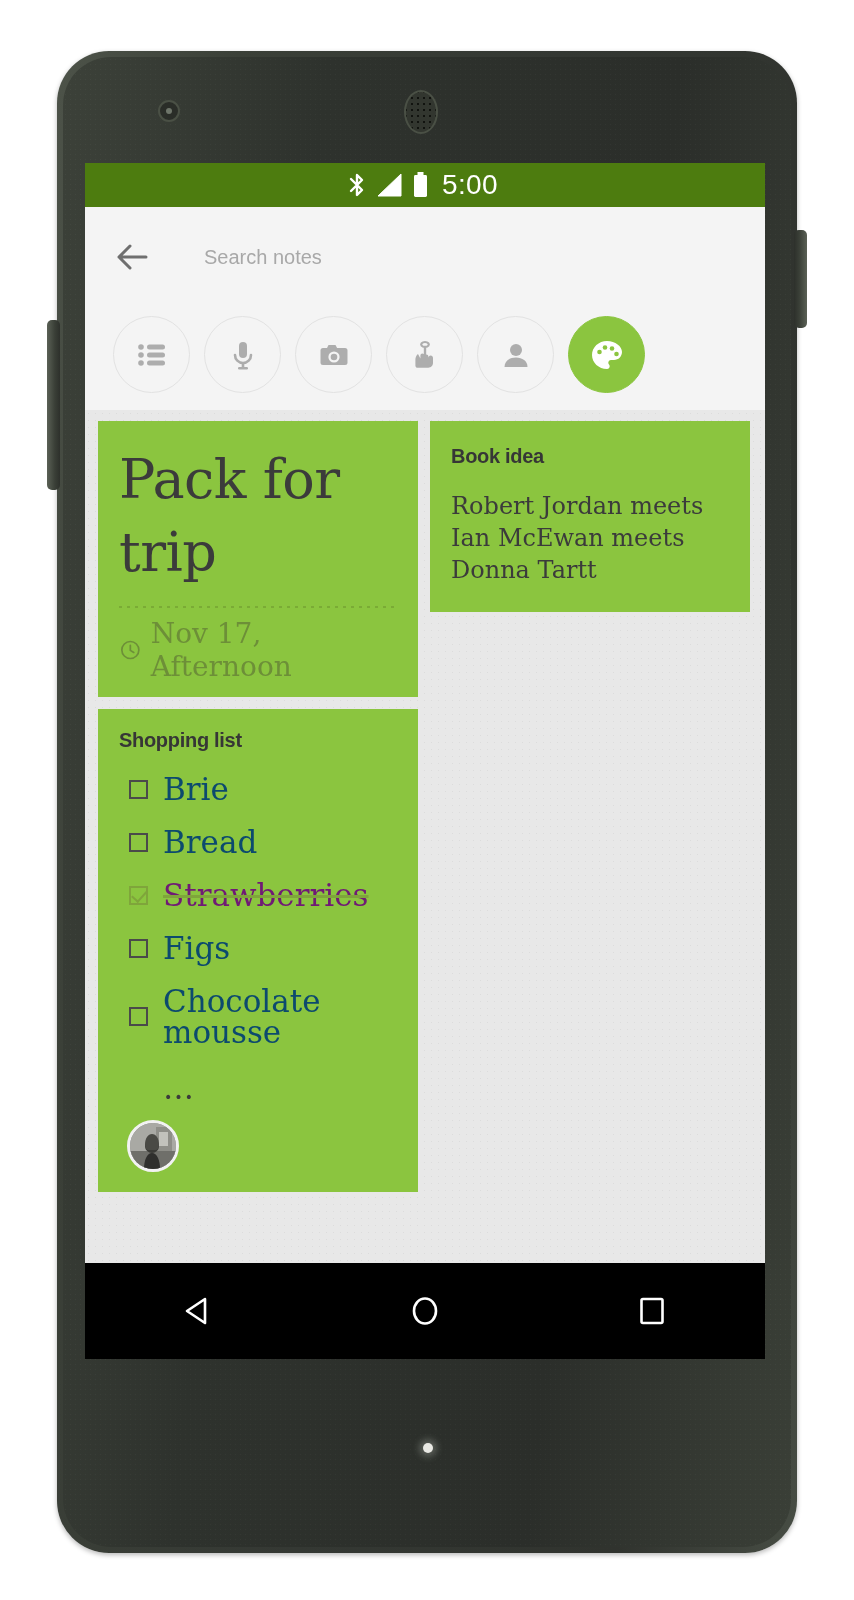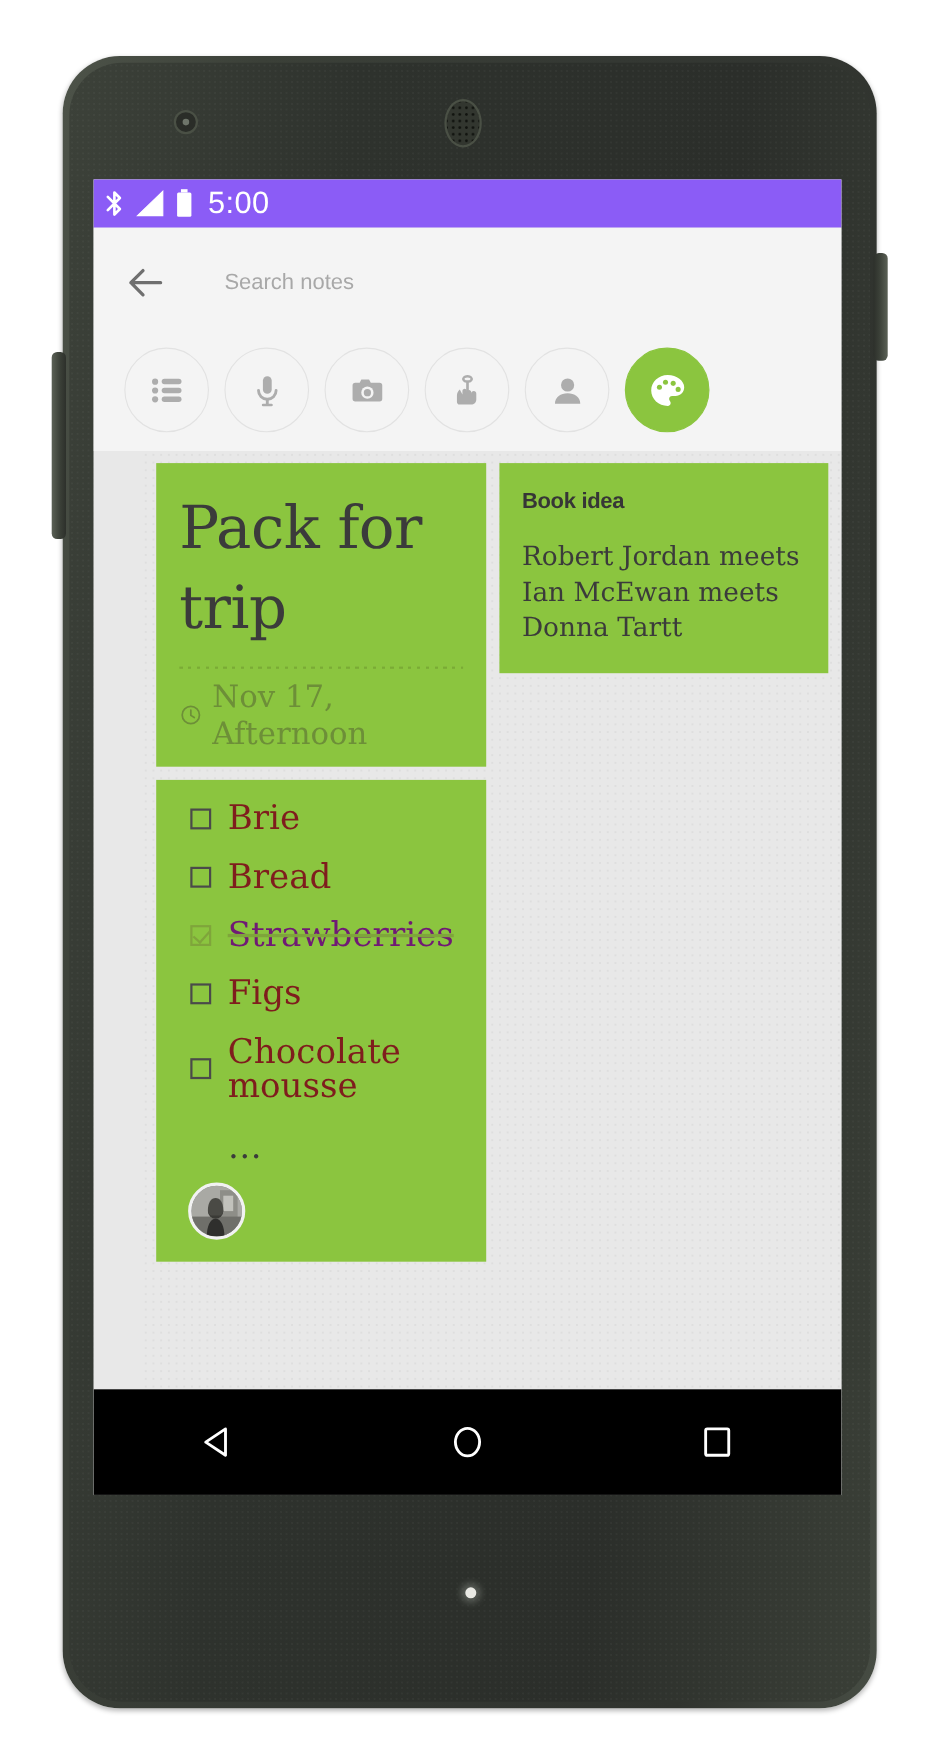--- a/index.html
+++ b/index.html
@@ -121,24 +121,24 @@
     top: 163px;
     width: 680px;
     height: 1196px;
     background: #e8e8e8;
     overflow: hidden;
   }
 
   
   #status-bar {
     height: 44px;
-    background: #8b5cf6;
-    display: flex;
-    align-items: center;
-    justify-content: flex-start;
+    background: #4d7c0f;
+    display: flex;
+    align-items: center;
+    justify-content: center;
     padding-right: 14px;
     box-sizing: border-box;
   }
   .status-icon { margin-left: 9px; display: flex; align-items: center; }
   #status-time {
     color: #ffffff;
     font-size: 28px;
     margin-left: 13px;
     letter-spacing: 0.4px;
   }
@@ -196,21 +196,20 @@
 
   
   #notes-area {
     position: relative;
     height: 853px;
     background: #e8e8e8;
     background-image: radial-gradient(rgba(0,0,0,0.05) 0.6px, transparent 0.7px);
     background-size: 7px 7px;
     padding: 11px 12px 0 13px;
     box-sizing: border-box;
-    margin-left: 44px;
   }
   #notes-columns { display: flex; gap: 12px; align-items: flex-start; }
   .notes-column { display: flex; flex-direction: column; gap: 12px; }
   .col-left  { width: 320px; }
   .col-right { width: 320px; }
 
   .note-card {
     background: #8bc53f;
     box-sizing: border-box;
     cursor: pointer;
@@ -281,21 +280,21 @@
     position: absolute;
     left: 4px; top: -1px;
     width: 7px; height: 13px;
     border: solid #7fa53b;
     border-width: 0 2px 2px 0;
     transform: rotate(42deg);
   }
   .check-label {
     font-family: "DejaVu Serif", serif;
     font-size: 31px;
-    color: #7f1d1d;
+    color: #0c4a6e;
     line-height: 1;
   }
   .check-row.done .check-label {
     color: #701a75;
     text-decoration: line-through;
     text-decoration-color: #7fa53b;
   }
   .check-more {
     font-family: "DejaVu Serif", serif;
     font-size: 31px;
@@ -445,20 +444,21 @@
           <div class="note-reminder">
             <svg width="24" height="24" viewBox="0 0 24 24" aria-hidden="true">
               <circle cx="12" cy="12" r="9" fill="none" stroke="#6d8f38" stroke-width="1.8"></circle>
               <path d="M12 7 V12.4 L15.6 14.6" fill="none" stroke="#6d8f38" stroke-width="1.8" stroke-linecap="round"></path>
             </svg>
             <span>Nov 17, Afternoon</span>
           </div>
         </div>
 
         <div class="note-card shopping">
+          <div class="note-title">Shopping list</div>
           <ul class="checklist" id="checklist">
               <li class="check-row">
                 <span class="checkbox"></span>
                 <span class="check-label">Brie</span>
               </li>
               <li class="check-row">
                 <span class="checkbox"></span>
                 <span class="check-label">Bread</span>
               </li>
               <li class="check-row done">

